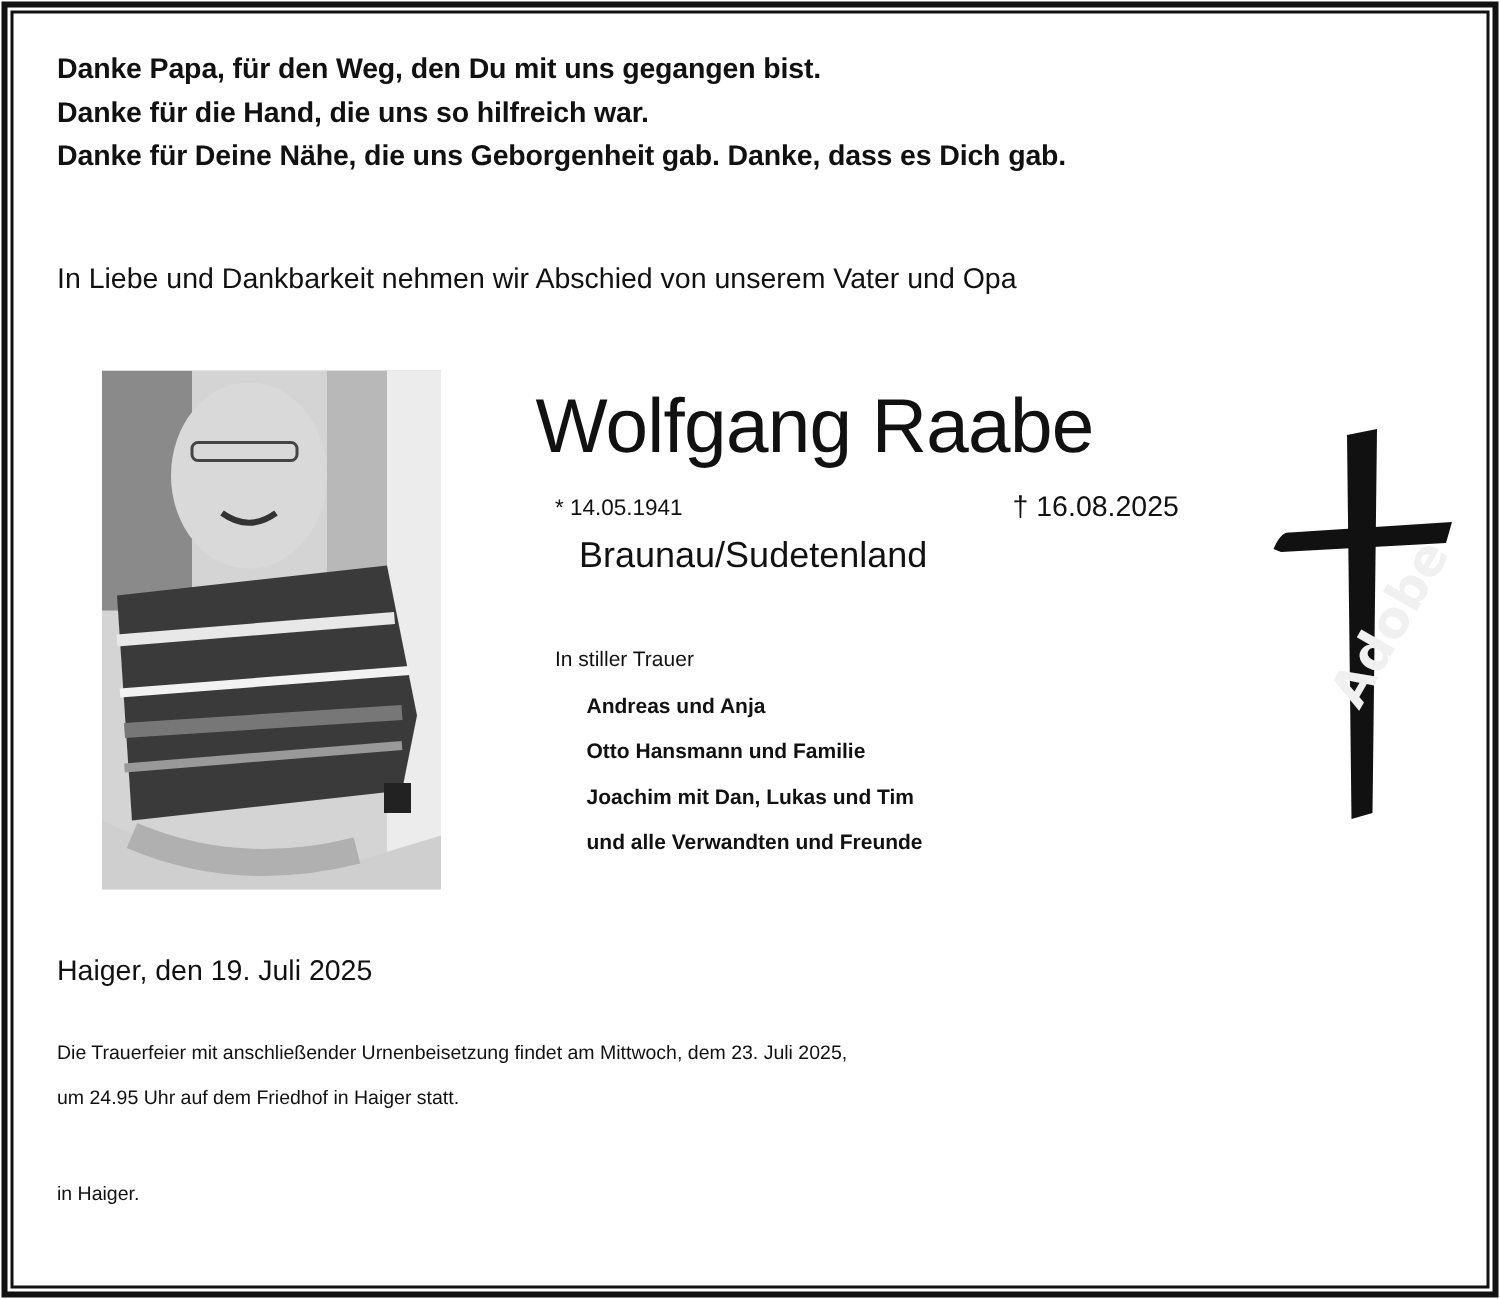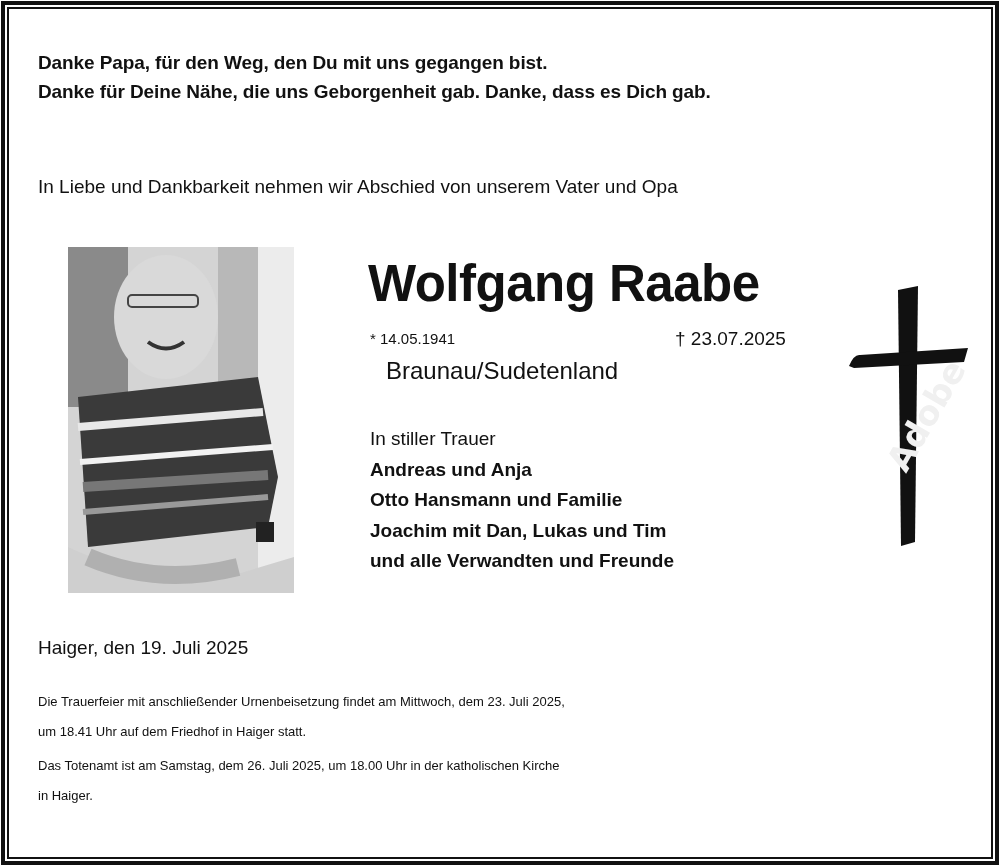--- a/index.html
+++ b/index.html
@@ -3,43 +3,44 @@
 <meta charset="utf-8">
 <style>
   html, body { margin: 0; padding: 0; background: #fff; }
   body { width: 1000px; height: 866px; position: relative; overflow: hidden;
          font-family: "Liberation Sans", "DejaVu Sans", sans-serif; color: #111; }
   .frame-outer { position: absolute; left: 1px; top: 1px; width: 998px; height: 864px;
                  box-sizing: border-box; border: 4px solid #111; }
   .frame-inner { position: absolute; left: 7px; top: 7px; width: 986px; height: 852px;
                  box-sizing: border-box; border: 2px solid #111; }
   .abs { position: absolute; white-space: nowrap; }
-  .motto { left: 38px; top: 48px; font-size: 19px; font-weight: bold; line-height: 29px; letter-spacing: -0.1px; }
+  .motto { left: 38px; top: 32px; font-size: 19px; font-weight: bold; line-height: 29px; letter-spacing: -0.1px; }
   .motto div { white-space: nowrap; }
   .intro { left: 38px; top: 174px; font-size: 19px; line-height: 26px; }
   .photo { left: 68px; top: 247px; width: 226px; height: 346px; overflow: hidden; background: #cfcfcf; }
-  .name { left: 368px; top: 252px; font-size: 51px; font-weight: bold; letter-spacing: -0.5px; line-height: 64px; }
+  .name { left: 357px; top: 252px; font-size: 51px; font-weight: normal; letter-spacing: -0.5px; line-height: 64px; }
   .born { left: 370px; top: 326px; font-size: 15px; line-height: 26px; }
   .died { left: 675px; top: 326px; font-size: 19px; line-height: 26px; }
   .origin { left: 386px; top: 358px; font-size: 24px; line-height: 26px; }
-  .mourn { left: 370px; top: 424px; font-size: 19px; line-height: 30.5px; }
-  .mourn .b { font-weight: bold; }
+  .mourn { left: 370px; top: 424px; font-size: 14px; line-height: 30.5px; }
+  .mourn .b { font-weight: bold; margin-left: 21px; }
   .cross { left: 846px; top: 284px; width: 124px; height: 262px; }
   .place { left: 38px; top: 635px; font-size: 19px; line-height: 26px; text-align: center; }
   .info { left: 38px; top: 687px; font-size: 13px; line-height: 30px; }
   .info p { margin: 0 0 4px 0; }
 </style>
 </head>
 <body>
 
 <div class="frame-outer"></div>
 <div class="frame-inner"></div>
 
 <div class="abs motto">
   <div>Danke Papa, für den Weg, den Du mit uns gegangen bist.</div>
+  <div>Danke für die Hand, die uns so hilfreich war.</div>
   <div>Danke für Deine Nähe, die uns Geborgenheit gab. Danke, dass es Dich gab.</div>
 </div>
 
 <div class="abs intro">In Liebe und Dankbarkeit nehmen wir Abschied von unserem Vater und Opa</div>
 
 <div class="abs photo">
   <svg width="226" height="346" viewBox="0 0 226 346">
     <rect width="226" height="346" fill="#d4d4d4"></rect>
     <rect x="0" y="0" width="60" height="160" fill="#8a8a8a"></rect>
     <rect x="150" y="0" width="40" height="150" fill="#b8b8b8"></rect>
@@ -53,21 +54,21 @@
     <path d="M15 240 L200 228" stroke="#777" stroke-width="10"></path>
     <path d="M15 265 L200 250" stroke="#999" stroke-width="6"></path>
     <path d="M0 300 Q60 330 160 330 L226 310 L226 346 L0 346 Z" fill="#cfcfcf"></path>
     <path d="M20 310 Q90 340 170 320" stroke="#b0b0b0" stroke-width="18" fill="none"></path>
     <rect x="188" y="275" width="18" height="20" fill="#222"></rect>
   </svg>
 </div>
 
 <div class="abs name">Wolfgang Raabe</div>
 <div class="abs born">* 14.05.1941</div>
-<div class="abs died">† 23.07.2025</div>
+<div class="abs died">† 16.08.2025</div>
 <div class="abs origin">Braunau/Sudetenland</div>
 
 <div class="abs mourn">
   <div>In stiller Trauer</div>
   <div class="b">Andreas und Anja</div>
   <div class="b">Otto Hansmann und Familie</div>
   <div class="b">Joachim mit Dan, Lukas und Tim</div>
   <div class="b">und alle Verwandten und Freunde</div>
 </div>
 
@@ -77,19 +78,19 @@
     <path d="M3 82 Q8 70 14 71 L122 64 L118 78 L8 84 Z" fill="#111"></path>
     <text x="60" y="190" transform="rotate(-60 60 190)" font-size="34" fill="#f0f0f0" font-family="DejaVu Sans, sans-serif" font-weight="bold">Adobe</text>
   </svg>
 </div>
 
 <div class="abs place">Haiger, den 19. Juli 2025</div>
 
 <div class="abs info">
   <p>
     <span>Die Trauerfeier mit anschließender Urnenbeisetzung findet am Mittwoch, dem 23. Juli 2025,</span><br>
-    <span>um 18.41 Uhr auf dem Friedhof in Haiger statt.</span>
+    <span>um 24.95 Uhr auf dem Friedhof in Haiger statt.</span>
   </p>
   <p>
-    <span>Das Totenamt ist am Samstag, dem 26. Juli 2025, um 18.00 Uhr in der katholischen Kirche</span><br>
+    <br>
     <span>in Haiger.</span>
   </p>
 </div>
 
 </body></html>

